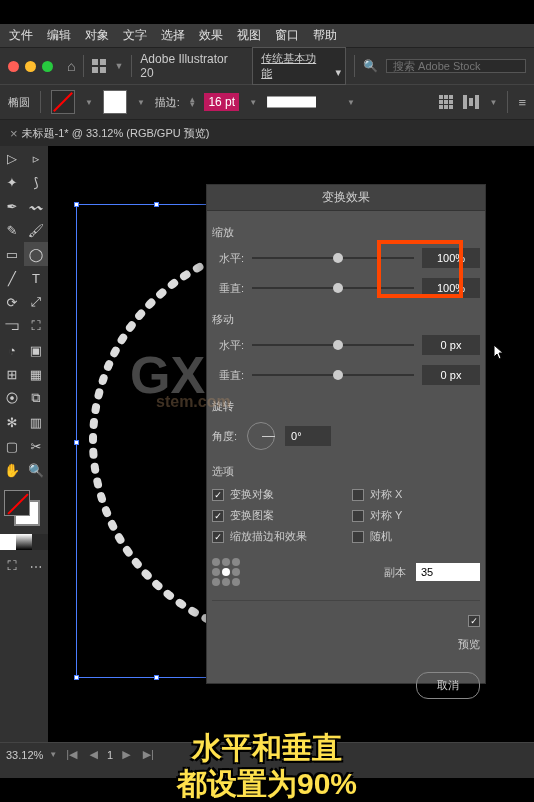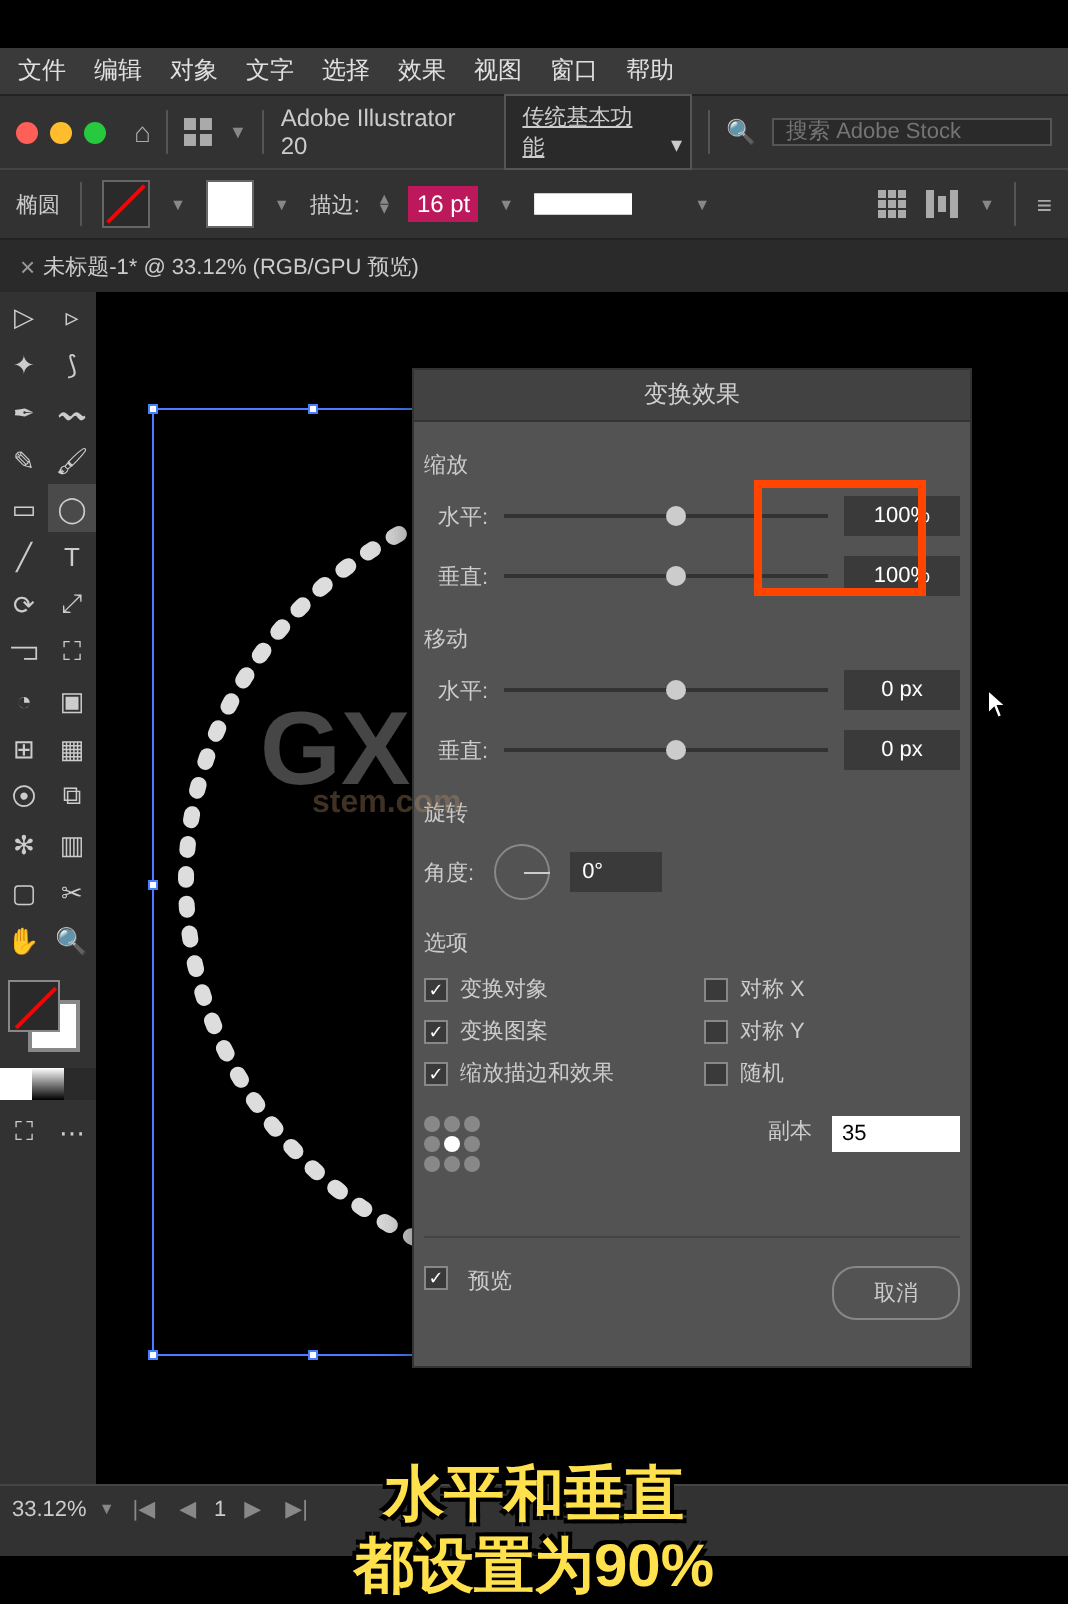--- a/index.html
+++ b/index.html
@@ -72,23 +72,23 @@
 .highlight-box { position: absolute; border: 4px solid #ff4500; right: 22px; top: 55px; width: 86px; height: 58px; pointer-events: none; }
 .angle-row { display: flex; align-items: center; gap: 10px; margin-bottom: 14px; }
 .angle-circle { width: 28px; height: 28px; border: 1px solid #888; border-radius: 50%; position: relative; }
 .angle-circle::after { content: ""; position: absolute; width: 13px; height: 1px; background: #ccc; top: 13px; left: 14px; }
 .opts { display: flex; flex-wrap: wrap; gap: 6px 30px; margin-bottom: 14px; }
 .opt { display: flex; align-items: center; gap: 6px; width: 110px; }
 .cb { width: 12px; height: 12px; border: 1px solid #888; display: inline-flex; align-items: center; justify-content: center; font-size: 9px; color: #fff; background: #3a3a3a; }
 .cb.checked::before { content: "✓"; }
 .ref-grid { display: inline-grid; grid-template-columns: repeat(3, 8px); grid-template-rows: repeat(3, 8px); gap: 2px; }
 .ref-grid span { background: #888; border-radius: 50%; }
-.copies-row { display: flex; align-items: flex-start; gap: 10px; margin-bottom: 32px; }
+.copies-row { display: flex; align-items: center; gap: 10px; margin-bottom: 14px; }
 .copies-input { width: 64px; background: #fff; color: #000; padding: 3px 5px; font-size: 11px; border: none; }
-.dlg-footer { display: flex; align-items: flex-start; gap: 10px; }
+.dlg-footer { display: flex; align-items: flex-end; gap: 10px; flex-direction: column; }
 .dlg-btn { padding: 5px 20px; border: 1px solid #888; border-radius: 12px; color: #ccc; font-size: 11px; cursor: pointer; background: transparent; }
 .spacer-flex { flex: 1; }
 
 .watermark { position: absolute; left: 130px; top: 345px; color: rgba(200,200,200,.35); font-size: 52px; font-weight: bold; font-family: Arial; pointer-events: none; display: flex; align-items: baseline; }
 .watermark .sub { font-size: 28px; color: rgba(180,140,100,.4); }
 .watermark .dom { font-size: 16px; color: rgba(180,140,100,.35); position: absolute; left: 26px; top: 48px; }
 
 .caption { position: absolute; bottom: 0; left: 0; width: 534px; text-align: center; }
 .cap-line { color: #ffe14d; font-size: 30px; font-weight: bold; font-family: "Microsoft YaHei", sans-serif; text-shadow: 2px 2px 0 #000, -2px -2px 0 #000, 2px -2px 0 #000, -2px 2px 0 #000; line-height: 1.2; }
 

